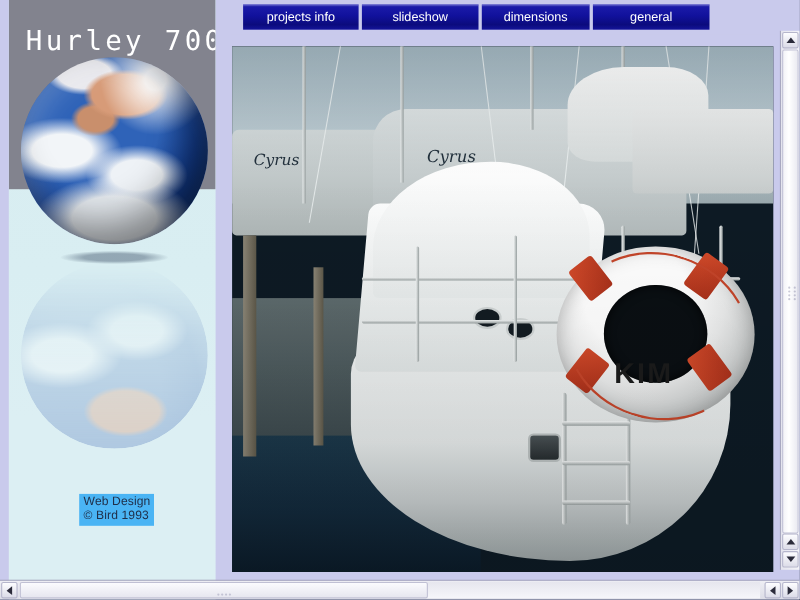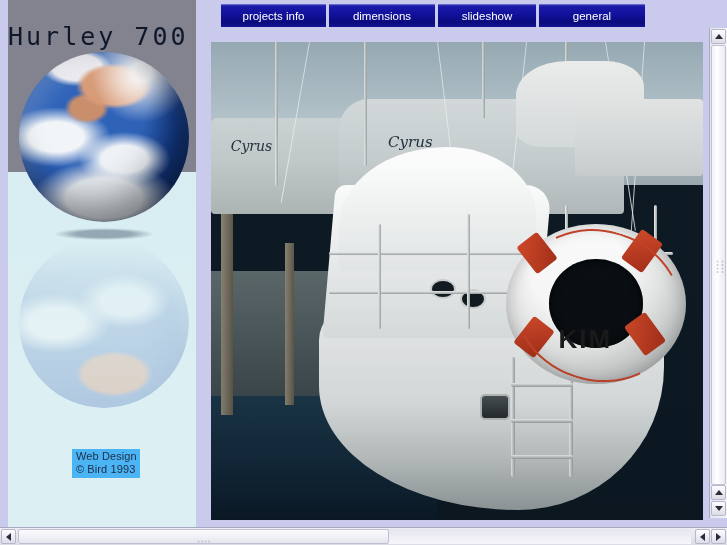--- a/index.html
+++ b/index.html
@@ -19,23 +19,23 @@
   #sidebar-inner{
     position:absolute;left:8px;top:0;width:188px;height:545px;
     background:linear-gradient(to bottom,#d7ecf0 0%,#d9eef2 45%,#dceff3 70%,#dceff3 100%);
     overflow:hidden;
   }
   #title-plate{
     position:absolute;left:0;top:0;width:188px;height:172px;
     background:#82838e;
   }
   #title-text{
-    position:absolute;left:0;top:22px;width:196px;text-align:left;
+    position:absolute;left:0;top:22px;width:196px;text-align:right;
     font-family:"DejaVu Sans Mono","Liberation Mono",monospace;
-    font-size:25px;letter-spacing:3px;color:#0f172a;
+    font-size:25px;letter-spacing:3px;color:#ffffff;
     white-space:nowrap;
   }
   
   .globe-wrap{position:absolute;left:11px;top:52px;width:170px;height:360px;}
   .globe{
     position:absolute;left:0;top:0;width:170px;height:170px;border-radius:50%;
     background:
       radial-gradient(circle at 72% 12%, rgba(255,255,255,.95) 0 5%, rgba(255,255,255,0) 26%),
       radial-gradient(ellipse 30% 18% at 56% 20%, #d79b78 0 60%, rgba(215,155,120,0) 75%),
       radial-gradient(ellipse 17% 12% at 40% 33%, #c98f6c 0 55%, rgba(201,143,108,0) 78%),
@@ -229,24 +229,24 @@
 © Bird 1993</div>
     </div>
   </div>
 
   <div id="nav">
     <div id="nav-tabs">
       <div class="tab">
         <span>projects info</span>
       </div>
       <div class="tab">
+        <span>slideshow</span>
+      </div>
+      <div class="tab">
         <span>dimensions</span>
-      </div>
-      <div class="tab">
-        <span>slideshow</span>
       </div>
       <div class="tab">
         <span>general</span>
       </div>
     </div>
   </div>
 
   <div id="content">
     <div id="photo" title="Sailing yachts moored in a marina, white hull with orange-and-white lifebuoy">
 

